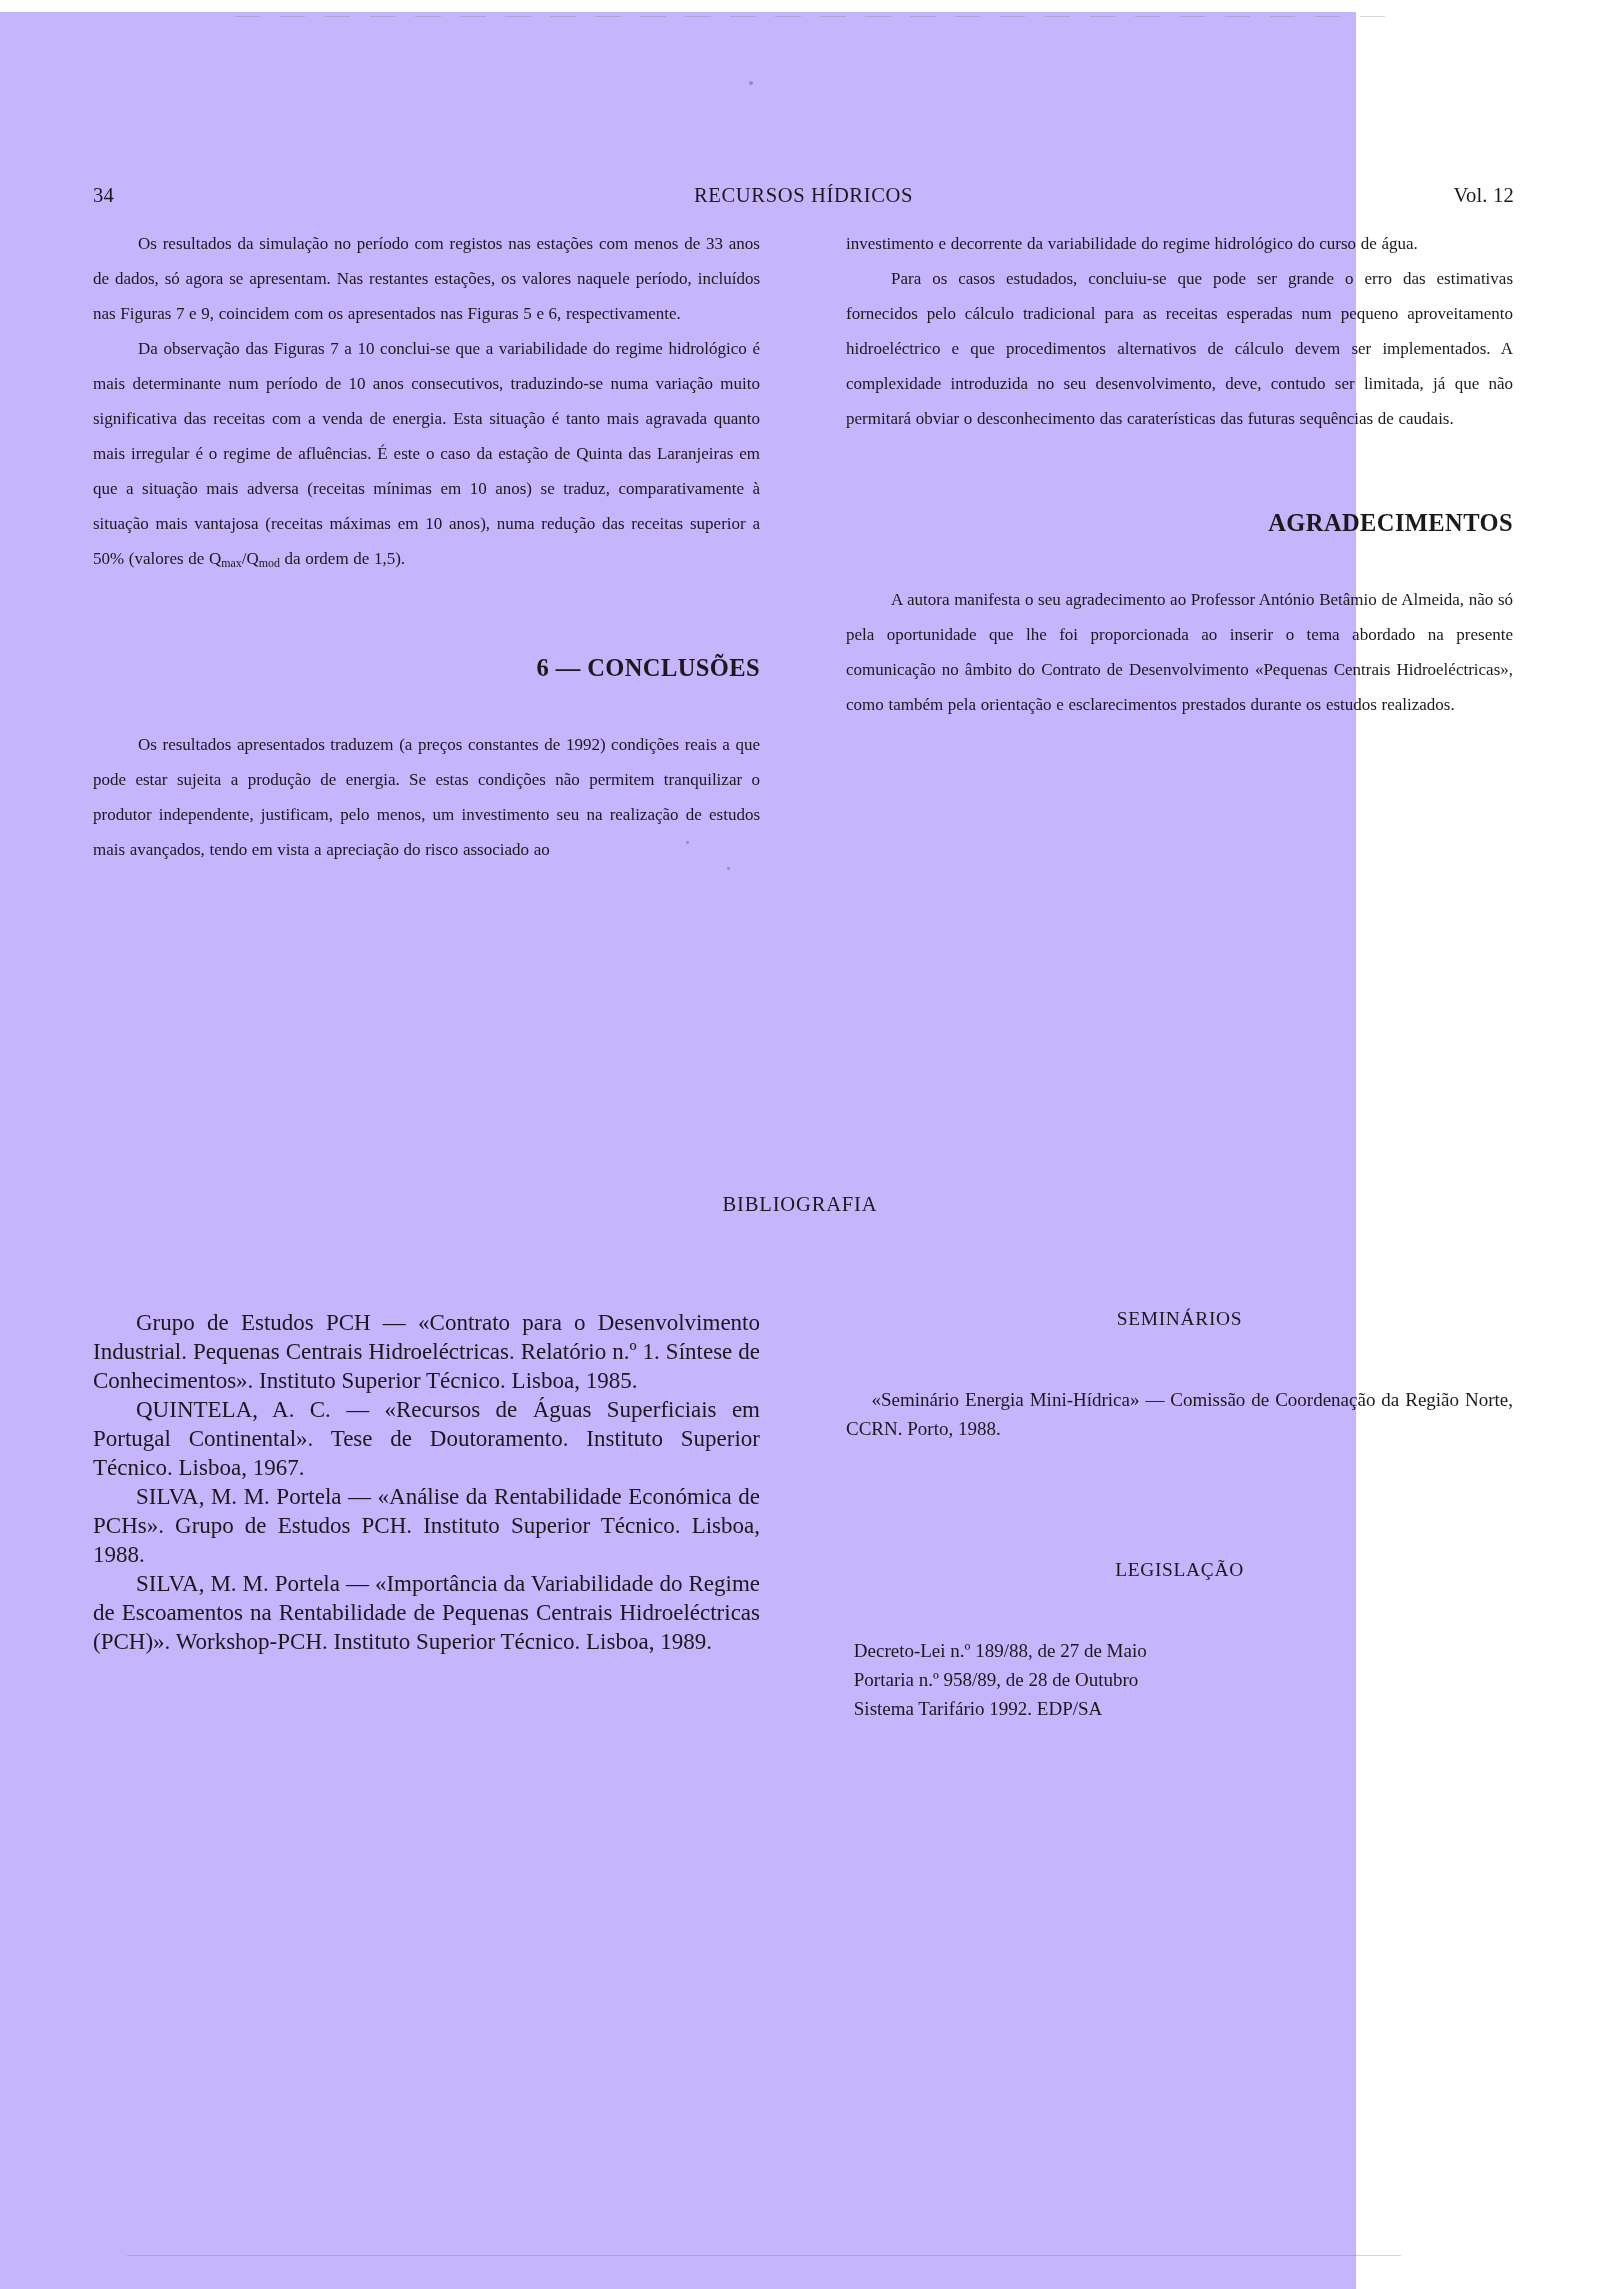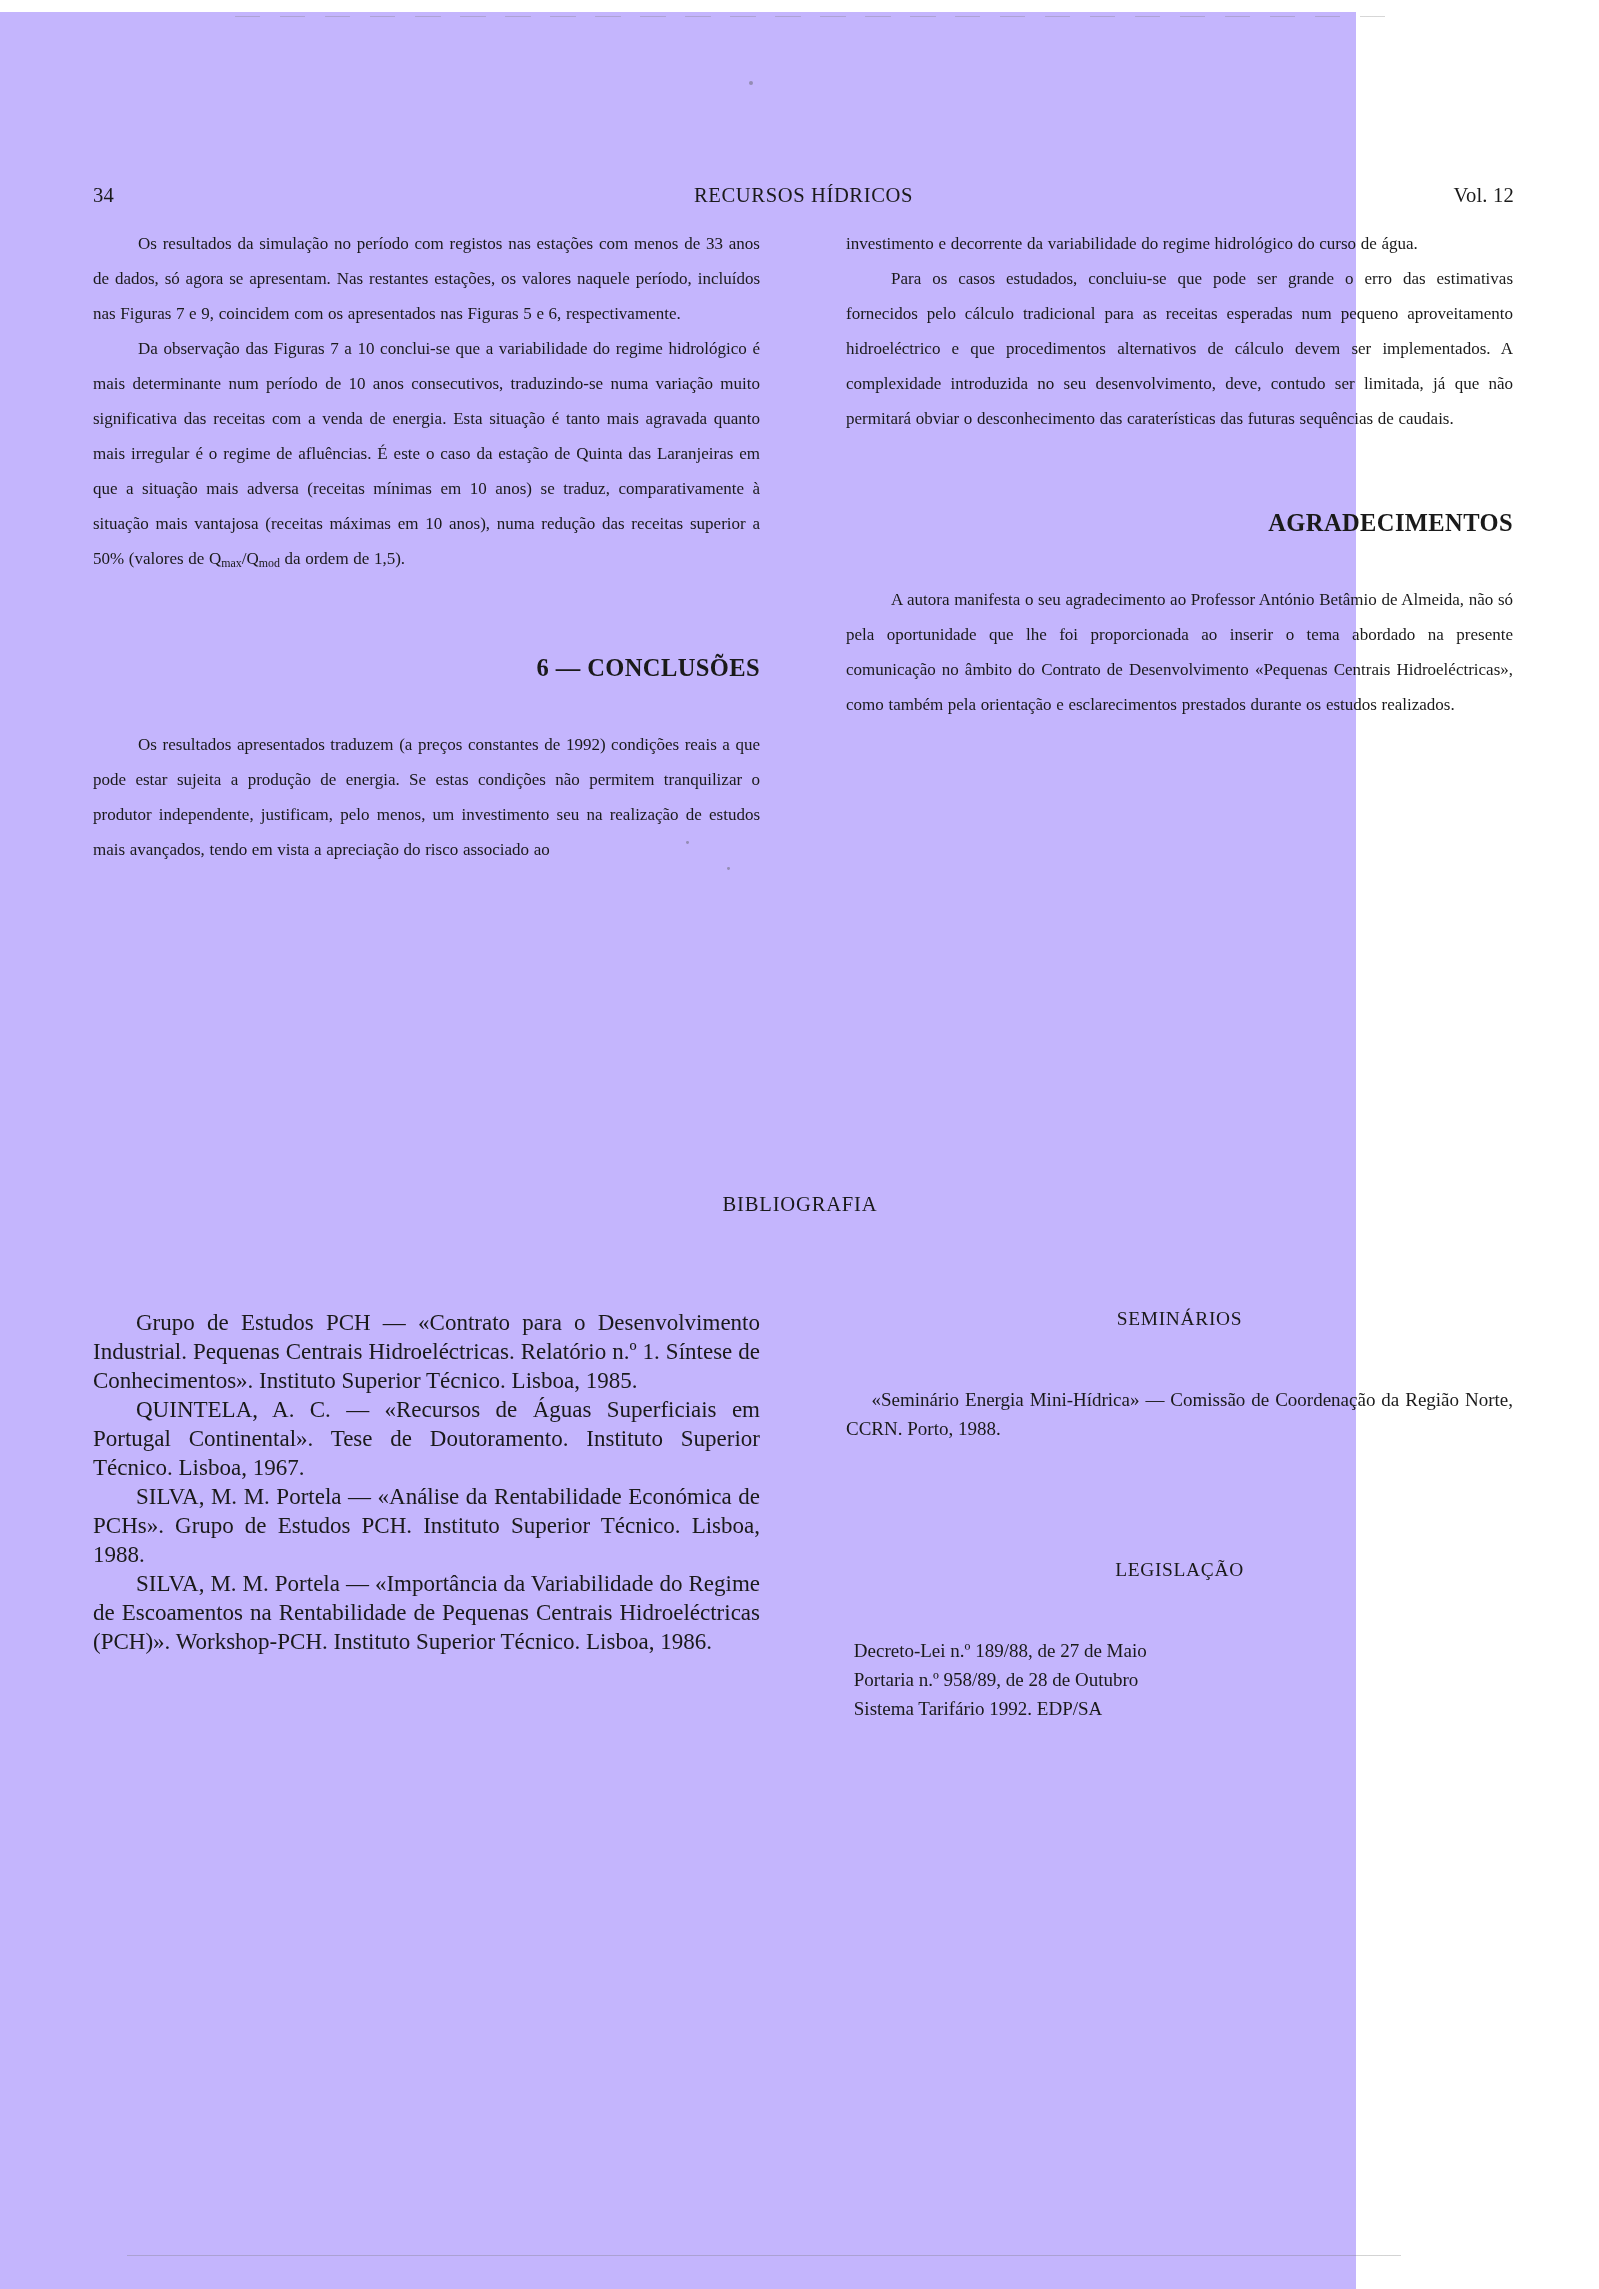--- a/index.html
+++ b/index.html
@@ -210,21 +210,21 @@
   </div>
 
   <div class="biblio-title">BIBLIOGRAFIA</div>
 
   <div class="biblio-columns">
 
     <div class="biblio-col">
       <p class="ref">Grupo de Estudos PCH — «Contrato para o Desenvolvimento Industrial. Pequenas Centrais Hidroeléctricas. Relatório n.º 1. Síntese de Conhecimentos». Instituto Superior Técnico. Lisboa, 1985.</p>
       <p class="ref">QUINTELA, A. C. — «Recursos de Águas Superficiais em Portugal Continental». Tese de Doutoramento. Instituto Superior Técnico. Lisboa, 1967.</p>
       <p class="ref">SILVA, M. M. Portela — «Análise da Rentabilidade Económica de PCHs». Grupo de Estudos PCH. Instituto Superior Técnico. Lisboa, 1988.</p>
-      <p class="ref">SILVA, M. M. Portela — «Importância da Variabilidade do Regime de Escoamentos na Rentabilidade de Pequenas Centrais Hidroeléctricas (PCH)». Workshop-PCH. Instituto Superior Técnico. Lisboa, 1986.</p>
+      <p class="ref">SILVA, M. M. Portela — «Importância da Variabilidade do Regime de Escoamentos na Rentabilidade de Pequenas Centrais Hidroeléctricas (PCH)». Workshop-PCH. Instituto Superior Técnico. Lisboa, 1989.</p>
     </div>
 
     <div class="biblio-col">
       <p class="sub-head">SEMINÁRIOS</p>
       <div class="sp-seminarios-after"></div>
       <p class="seminario">«Seminário Energia Mini-Hídrica» — Comissão de Coordenação da Região Norte, CCRN. Porto, 1988.</p>
 
       <div class="sp-legislacao-before"></div>
       <p class="sub-head">LEGISLAÇÃO</p>
       <div class="sp-legislacao-after"></div>

